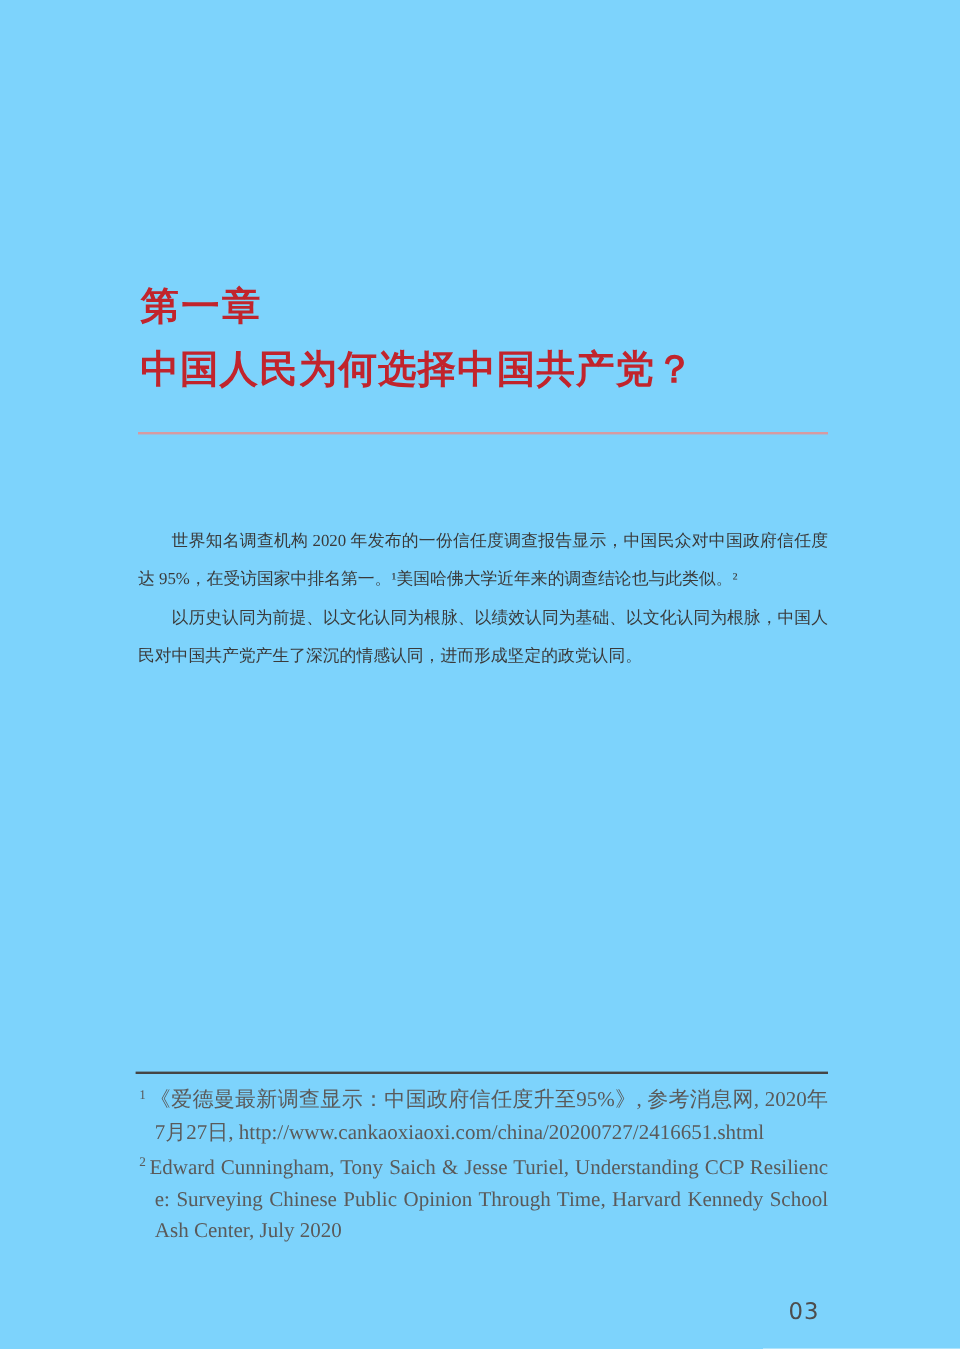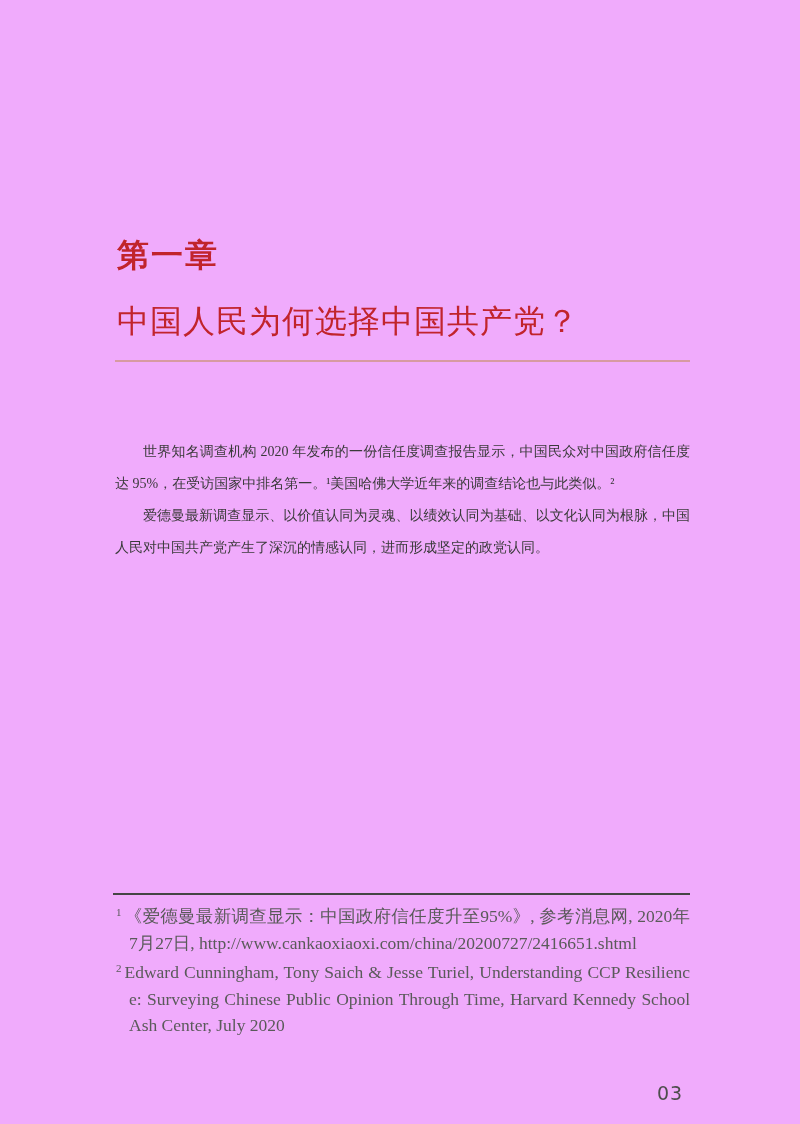--- a/index.html
+++ b/index.html
@@ -4,41 +4,41 @@
 <style>
   html, body {
     margin: 0;
     padding: 0;
     background: #ffffff;
   }
   .page {
     position: relative;
     width: 800px;
     height: 1124px;
-    background: #f0abfc;
+    background: #7dd3fc;
     font-family: "Liberation Serif", "DejaVu Serif", serif;
     overflow: hidden;
   }
   .chapter-label {
     position: absolute;
     left: 117px;
     top: 237px;
     font-size: 32px;
     line-height: 36px;
     font-weight: 700;
     color: #c1242c;
     letter-spacing: 2px;
   }
   .chapter-title {
     position: absolute;
     left: 117px;
-    top: 302px;
+    top: 288px;
     font-size: 32px;
     line-height: 38px;
-    font-weight: 400;
+    font-weight: 700;
     color: #c1242c;
     letter-spacing: 1px;
     white-space: nowrap;
   }
   .title-rule {
     position: absolute;
     left: 115px;
     top: 360px;
     width: 575px;
     height: 2px;
@@ -105,21 +105,21 @@
 <div class="page">
 
   <div class="chapter-label">第一章</div>
 
   <div class="chapter-title">中国人民为何选择中国共产党？</div>
 
   <div class="title-rule"></div>
 
   <div class="body-text">
     <p>世界知名调查机构 2020 年发布的一份信任度调查报告显示，中国民众对中国政府信任度达 95%，在受访国家中排名第一。¹美国哈佛大学近年来的调查结论也与此类似。²</p>
-    <p>爱德曼最新调查显示、以价值认同为灵魂、以绩效认同为基础、以文化认同为根脉，中国人民对中国共产党产生了深沉的情感认同，进而形成坚定的政党认同。</p>
+    <p>以历史认同为前提、以文化认同为根脉、以绩效认同为基础、以文化认同为根脉，中国人民对中国共产党产生了深沉的情感认同，进而形成坚定的政党认同。</p>
   </div>
 
   <div class="footnote-rule"></div>
 
   <div class="footnotes">
     <p class="footnote">
       <sup>1</sup><span>《爱德曼最新调查显示：中国政府信任度升至95%》, 参考消息网, 2020年7月27日, http://www.cankaoxiaoxi.com/china/20200727/2416651.shtml</span>
     </p>
     <p class="footnote">
       <sup>2</sup><span>Edward Cunningham, Tony Saich &amp; Jesse Turiel, Understanding CCP Resilience: Surveying Chinese Public Opinion Through Time, Harvard Kennedy School Ash Center, July 2020</span>

